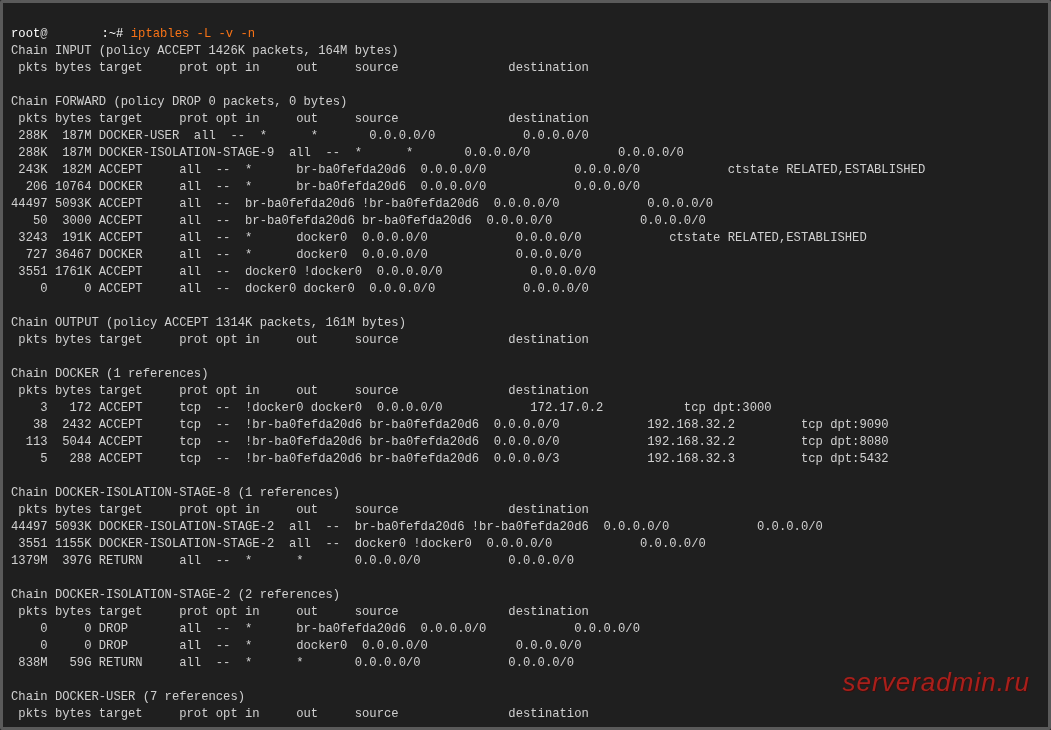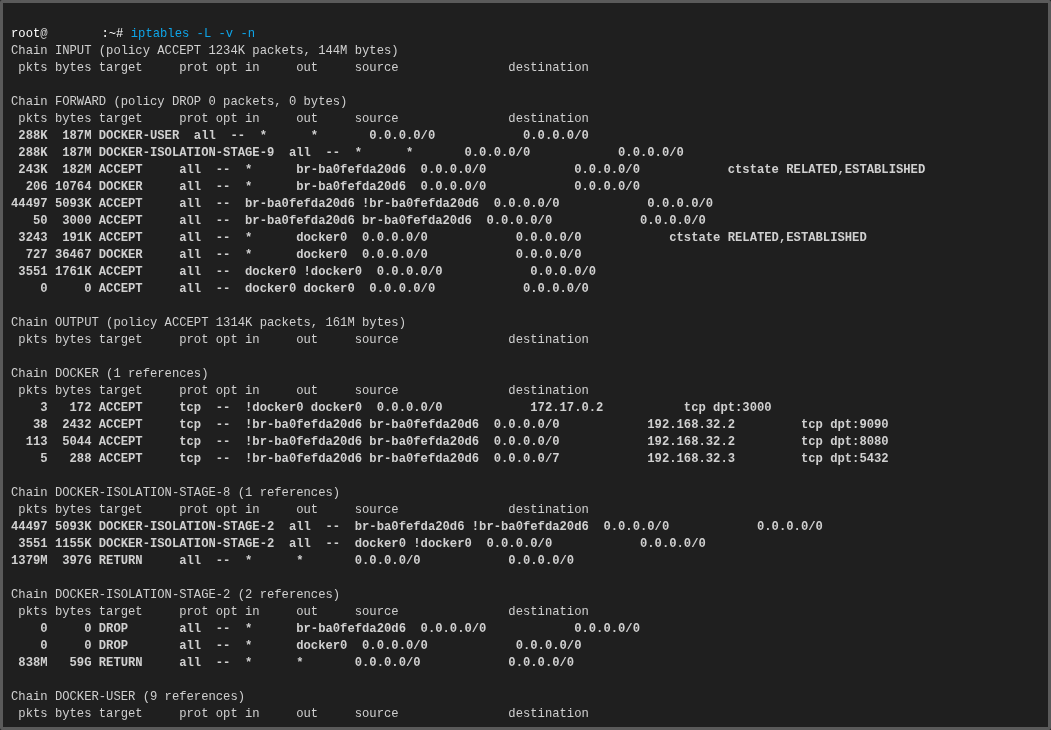--- a/index.html
+++ b/index.html
@@ -22,43 +22,43 @@
     font-size: 12.2px;
     line-height: 17px;
     color: #d0d0d0;
     white-space: pre;
     position: relative;
     overflow: hidden;
   }
   .prompt-line .user   { color: #ffffff; }
   .prompt-line .host   { color: #777; letter-spacing: 2px; }
   .prompt-line .prompt { color: #ffffff; }
-  .prompt-line .cmd    { color: #0ea5e9; }
+  .prompt-line .cmd    { color: #f97316; }
   .watermark {
     position: absolute;
     right: 18px;
     bottom: 36px;
     font-family: Arial, Helvetica, sans-serif;
     font-size: 26px;
     font-weight: 500;
     font-style: italic;
     letter-spacing: 1px;
     color: #b8201b;
     text-shadow: 1px 1px 0 #3a0e0c;
     opacity: 0.9;
     pointer-events: none;
   }
-  .row { display: inline; font-weight: bold; }
+  .row { display: inline; }
 </style>
 </head>
 <body>
 
 <div class="terminal">
 <span class="prompt-line"><span class="user">root</span><span>@</span><span class="host">     </span><span class="prompt"> :~# </span><span class="cmd">iptables -L -v -n</span></span>
-<span>Chain INPUT (policy ACCEPT 1234K packets, 144M bytes)</span>
+<span>Chain INPUT (policy ACCEPT 1426K packets, 164M bytes)</span>
 <span> pkts bytes target     prot opt in     out     source               destination</span>
 
 <span>Chain FORWARD (policy DROP 0 packets, 0 bytes)</span>
 <span> pkts bytes target     prot opt in     out     source               destination</span>
 <span class="row"> 288K  187M DOCKER-USER  all  --  *      *       0.0.0.0/0            0.0.0.0/0</span>
 <span class="row"> 288K  187M DOCKER-ISOLATION-STAGE-9  all  --  *      *       0.0.0.0/0            0.0.0.0/0</span>
 <span class="row"> 243K  182M ACCEPT     all  --  *      br-ba0fefda20d6  0.0.0.0/0            0.0.0.0/0            ctstate RELATED,ESTABLISHED</span>
 <span class="row">  206 10764 DOCKER     all  --  *      br-ba0fefda20d6  0.0.0.0/0            0.0.0.0/0</span>
 <span class="row">44497 5093K ACCEPT     all  --  br-ba0fefda20d6 !br-ba0fefda20d6  0.0.0.0/0            0.0.0.0/0</span>
 <span class="row">   50  3000 ACCEPT     all  --  br-ba0fefda20d6 br-ba0fefda20d6  0.0.0.0/0            0.0.0.0/0</span>
@@ -68,29 +68,30 @@
 <span class="row">    0     0 ACCEPT     all  --  docker0 docker0  0.0.0.0/0            0.0.0.0/0</span>
 
 <span>Chain OUTPUT (policy ACCEPT 1314K packets, 161M bytes)</span>
 <span> pkts bytes target     prot opt in     out     source               destination</span>
 
 <span>Chain DOCKER (1 references)</span>
 <span> pkts bytes target     prot opt in     out     source               destination</span>
 <span class="row">    3   172 ACCEPT     tcp  --  !docker0 docker0  0.0.0.0/0            172.17.0.2           tcp dpt:3000</span>
 <span class="row">   38  2432 ACCEPT     tcp  --  !br-ba0fefda20d6 br-ba0fefda20d6  0.0.0.0/0            192.168.32.2         tcp dpt:9090</span>
 <span class="row">  113  5044 ACCEPT     tcp  --  !br-ba0fefda20d6 br-ba0fefda20d6  0.0.0.0/0            192.168.32.2         tcp dpt:8080</span>
-<span class="row">    5   288 ACCEPT     tcp  --  !br-ba0fefda20d6 br-ba0fefda20d6  0.0.0.0/7            192.168.32.3         tcp dpt:5432</span>
+<span class="row">    5   288 ACCEPT     tcp  --  !br-ba0fefda20d6 br-ba0fefda20d6  0.0.0.0/3            192.168.32.3         tcp dpt:5432</span>
 
 <span>Chain DOCKER-ISOLATION-STAGE-8 (1 references)</span>
 <span> pkts bytes target     prot opt in     out     source               destination</span>
 <span class="row">44497 5093K DOCKER-ISOLATION-STAGE-2  all  --  br-ba0fefda20d6 !br-ba0fefda20d6  0.0.0.0/0            0.0.0.0/0</span>
 <span class="row"> 3551 1155K DOCKER-ISOLATION-STAGE-2  all  --  docker0 !docker0  0.0.0.0/0            0.0.0.0/0</span>
 <span class="row">1379M  397G RETURN     all  --  *      *       0.0.0.0/0            0.0.0.0/0</span>
 
 <span>Chain DOCKER-ISOLATION-STAGE-2 (2 references)</span>
 <span> pkts bytes target     prot opt in     out     source               destination</span>
 <span class="row">    0     0 DROP       all  --  *      br-ba0fefda20d6  0.0.0.0/0            0.0.0.0/0</span>
 <span class="row">    0     0 DROP       all  --  *      docker0  0.0.0.0/0            0.0.0.0/0</span>
 <span class="row"> 838M   59G RETURN     all  --  *      *       0.0.0.0/0            0.0.0.0/0</span>
 
-<span>Chain DOCKER-USER (9 references)</span>
+<span>Chain DOCKER-USER (7 references)</span>
 <span> pkts bytes target     prot opt in     out     source               destination</span>
+<div class="watermark">serveradmin.ru</div>
 </div>
 
 </body></html>

